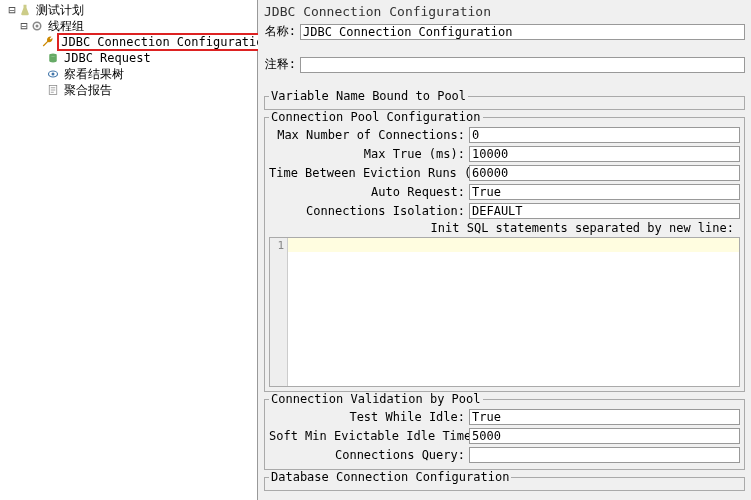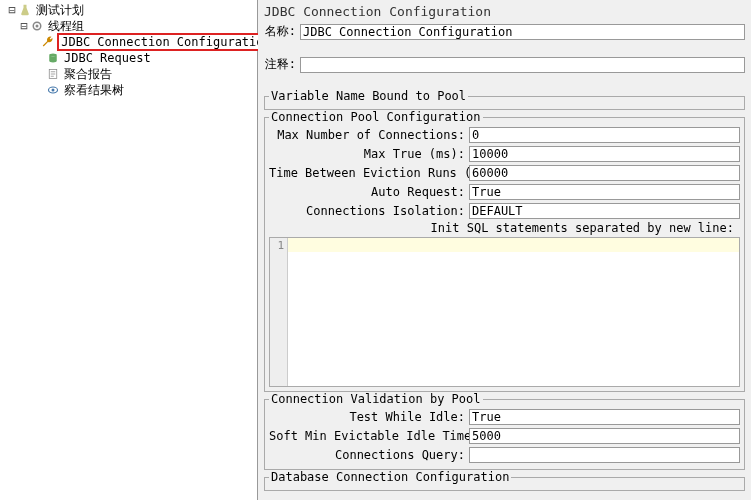--- a/index.html
+++ b/index.html
@@ -76,37 +76,37 @@
         <span class="icon db-icon">
             <svg viewBox="0 0 16 16">
               <ellipse cx="8" cy="4" rx="5" ry="2" fill="#6a6"></ellipse>
               <path fill="#6a6" d="M3 4v8c0 1 2 2 5 2s5-1 5-2V4c0 1-2 2-5 2S3 5 3 4z"></path>
             </svg>
           </span>
         <span class="label">JDBC Request</span>
       </div>
       <div class="tree-item indent-2">
         <span class="toggle">&nbsp;</span>
+        <span class="icon eye-icon">
+            <svg viewBox="0 0 16 16">
+              <ellipse cx="8" cy="8" rx="6" ry="4" fill="none" stroke="#47a" stroke-width="1.5"></ellipse>
+              <circle cx="8" cy="8" r="2" fill="#47a"></circle>
+            </svg>
+          </span>
+        <span class="label">察看结果树</span>
+      </div>
+      <div class="tree-item indent-2">
+        <span class="toggle">&nbsp;</span>
         <span class="icon report-icon">
             <svg viewBox="0 0 16 16">
               <rect x="3" y="2" width="10" height="12" fill="#fff" stroke="#888"></rect>
               <path stroke="#888" d="M5 5h6M5 8h6M5 11h4"></path>
             </svg>
           </span>
         <span class="label">聚合报告</span>
-      </div>
-      <div class="tree-item indent-2">
-        <span class="toggle">&nbsp;</span>
-        <span class="icon eye-icon">
-            <svg viewBox="0 0 16 16">
-              <ellipse cx="8" cy="8" rx="6" ry="4" fill="none" stroke="#47a" stroke-width="1.5"></ellipse>
-              <circle cx="8" cy="8" r="2" fill="#47a"></circle>
-            </svg>
-          </span>
-        <span class="label">察看结果树</span>
       </div>
     </div>
   </div>
 
   <div class="main">
     <h2>JDBC Connection Configuration</h2>
 
     <div class="row">
       <span class="lbl">名称:</span>
       <input value="JDBC Connection Configuration" style="">

